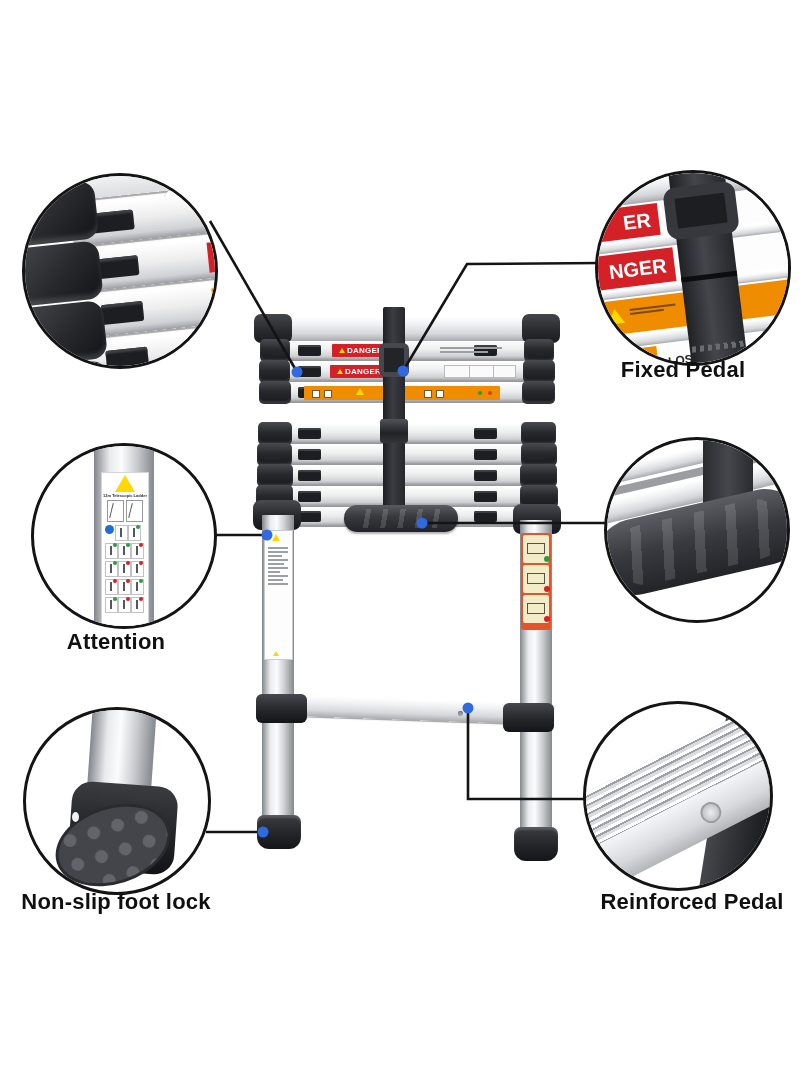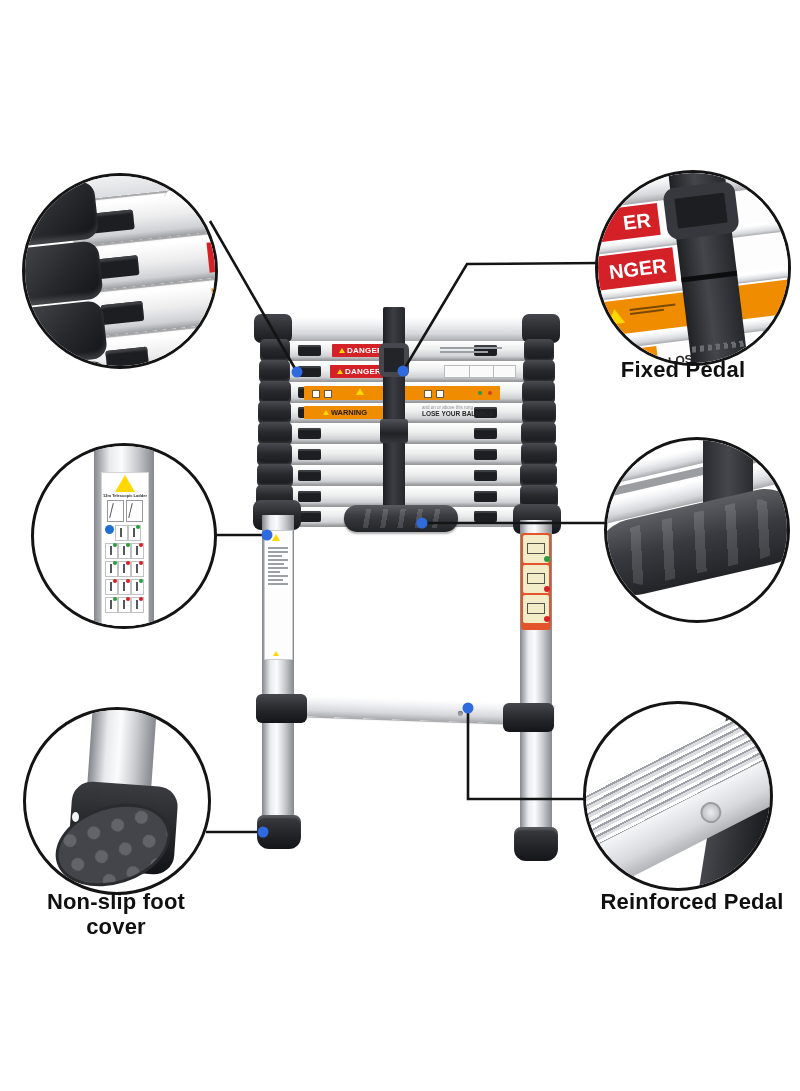--- a/index.html
+++ b/index.html
@@ -183,35 +183,20 @@
       <div style="position:absolute;left:48px;top:3px;width:196px;height:14px;background:#ef8c00;border-radius:1px;">
         <span class="tri" style="position:absolute;left:52px;top:2px;"></span>
         <i style="position:absolute;left:8px;top:4px;width:6px;height:6px;background:#fff;border:1px solid #6b5a33;"></i>
         <i style="position:absolute;left:20px;top:4px;width:6px;height:6px;background:#fff;border:1px solid #6b5a33;"></i>
         <i style="position:absolute;left:120px;top:4px;width:6px;height:6px;background:#fff;border:1px solid #6b5a33;"></i>
         <i style="position:absolute;left:132px;top:4px;width:6px;height:6px;background:#fff;border:1px solid #6b5a33;"></i>
         <i style="position:absolute;right:18px;top:5px;width:4px;height:4px;border-radius:50%;background:#2c9a3f;"></i>
         <i style="position:absolute;right:8px;top:5px;width:4px;height:4px;border-radius:50%;background:#c42;"></i>
       </div>
     </div>
-    <div class="rung-row" style="top:88.4px;">
-      <div class="rung-bar"></div>
-      <div class="collar" style="left:2px;width:33px;"></div>
-        <div class="collar" style="left:266px;width:34px;"></div>
-      <div class="lockbtn" style="left:42px;"></div>
-        <div class="lockbtn" style="left:218px;"></div>
-      <div class="lbl-warning" style="left:48px;width:82px;">
-        <span class="tri tri-sm"></span>
-        <span>WARNING</span>
-        </div>
-      <div style="position:absolute;left:166px;top:2px;width:96px;">
-        <div class="tinytext" style="font-size:4.5px;">and on or above this rung</div>
-        <div style="font-size:6.5px;font-weight:700;color:#26282a;">LOSE YOUR BALANCE</div>
-      </div>
-    </div>
     <div class="rung-row" style="top:109.2px;">
       <div class="rung-bar"></div>
         <div class="collar" style="left:2px;width:34px;"></div>
         <div class="collar" style="left:265px;width:35px;"></div>
       <div class="lockbtn" style="left:42px;"></div>
         <div class="lockbtn" style="left:218px;"></div>
     </div>
     <div class="rung-row" style="top:130px;">
       <div class="rung-bar"></div>
         <div class="collar" style="left:1px;width:35px;"></div>
@@ -441,16 +426,17 @@
       <div class="rp-rung">
         <div class="rp-ribs"></div>
         <div class="rp-face">
           <div class="rp-screw"></div>
         </div>
       </div>
     </div>
   </div>
 
   <div class="callout-label" style="left:583px;top:357px;width:200px;">Fixed Pedal</div>
-  <div class="callout-label" style="left:16px;top:889px;width:200px;">Non-slip foot cover</div>
+  <div class="callout-label" style="left:16px;top:629px;width:200px;">Attention</div>
+  <div class="callout-label" style="left:16px;top:889px;width:200px;">Non-slip foot lock</div>
   <div class="callout-label" style="left:592px;top:889px;width:200px;">Reinforced Pedal</div>
 
 </div>
 
 </body></html>

